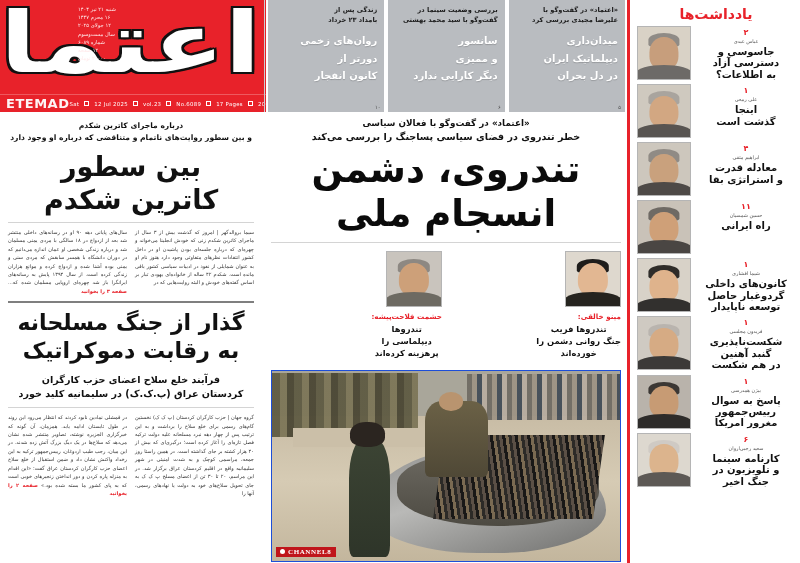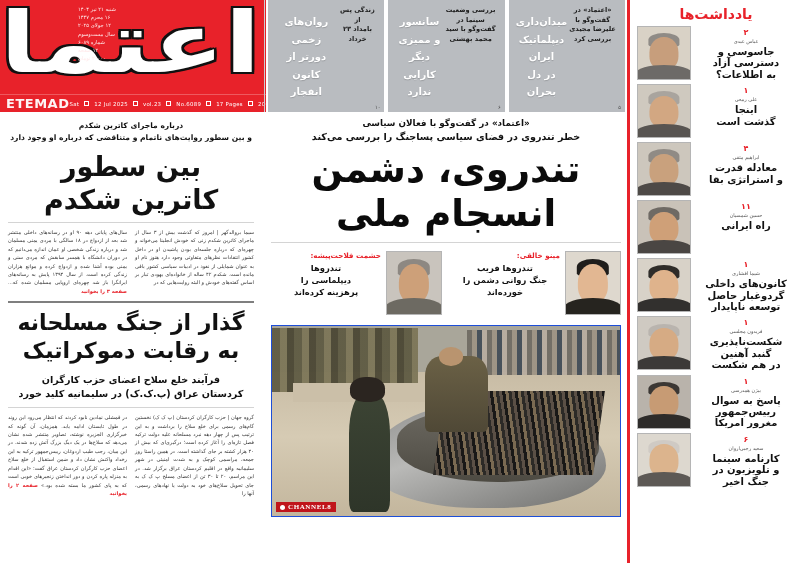--- a/index.html
+++ b/index.html
@@ -53,22 +53,22 @@
     margin:0 2px;
   }
 
   
   .teasers{
     position:absolute;left:268px;top:0;width:357px;height:112px;
     display:flex;gap:4px;direction:rtl;
   }
   .teaser{
     flex:1;background:#b9bcc0;position:relative;
-    padding:6px 7px 10px 7px;box-sizing:border-box;text-align:center;
-    display:flex;
+    padding:6px 7px 10px 7px;box-sizing:border-box;text-align:right;
+    display:flex;flex-direction:column;
   }
   .teaser-kicker{
     font-size:6.6px;line-height:9.5px;color:#1b1b1b;font-weight:bold;
     direction:rtl;
   }
   .teaser-title{
     margin-top:7px;font-size:10px;line-height:17.5px;color:#ffffff;
     font-weight:bold;direction:rtl;
     text-shadow:0 1px 1px rgba(0,0,0,.18);
   }
@@ -171,21 +171,21 @@
   }
   .main-kicker .l2{font-size:9.6px;}
   .main-title{
     text-align:center;font-size:37px;line-height:44px;font-weight:bold;
     color:#0b0b0b;margin-top:5px;letter-spacing:-1.5px;
   }
   .quote-row{
     display:flex;direction:rtl;gap:8px;margin-top:8px;
   }
   .quote{
-    flex:1;display:flex;flex-direction:row;gap:5px;align-items:flex-start;
+    flex:1;display:flex;flex-direction:column;gap:5px;align-items:flex-start;
   }
   .quote-photo{
     width:54px;height:62px;flex:0 0 54px;border:1px solid #b5b5b5;
     position:relative;overflow:hidden;background:#c8c2ba;
   }
   .quote-body{flex:1;text-align:left;}
   .quote-name{
     font-size:7.2px;font-weight:bold;color:#e8222a;margin-bottom:2px;
     text-align:right;
   }

